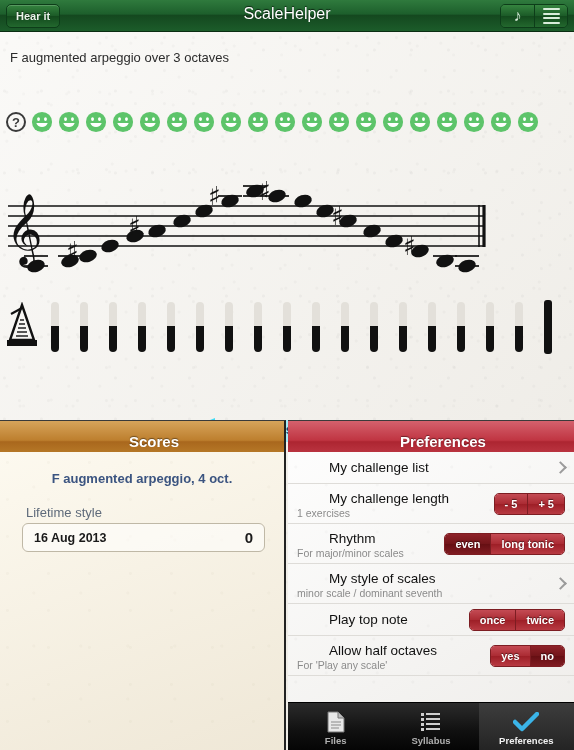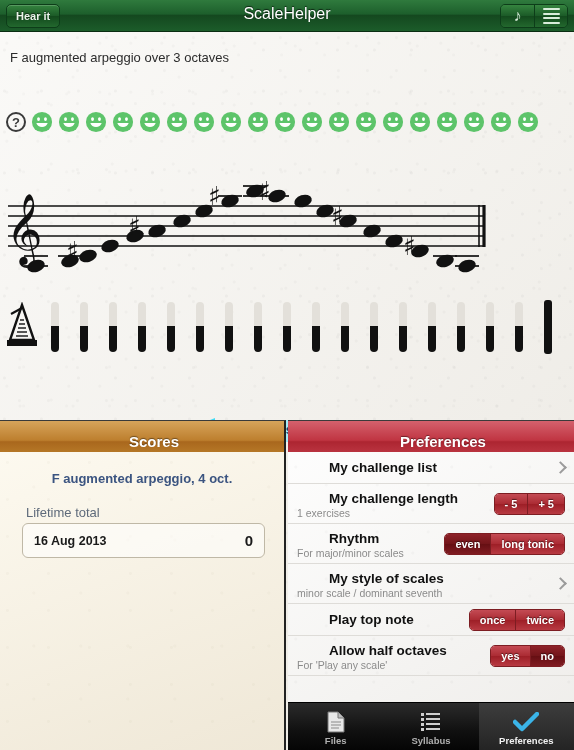--- a/index.html
+++ b/index.html
@@ -148,21 +148,21 @@
   }
   #scores-subtitle {
     position: absolute; left: 0; right: 0; top: 19px; text-align: center;
     font-size: 13px; font-weight: bold; color: #3b5480;
   }
   #lifetime-label {
     position: absolute; left: 26px; top: 505px;
     font-size: 13px; color: #5e6a7a;
   }
   #score-row {
-    position: absolute; left: 22px; top: 523px; width: 243px; height: 35px;
+    position: absolute; left: 22px; top: 523px; width: 243px; height: 29px;
     border: 1px solid #bfb8a6; border-radius: 6px;
     background: rgba(255,255,255,.55);
     display: flex; align-items: center; justify-content: space-between;
     padding: 0 11px;
   }
   #score-date { font-size: 12.5px; font-weight: bold; color: #1a1a1a; }
   #score-value { font-size: 15px; font-weight: bold; color: #1a1a1a; }
 
   
   #prefs-pane {
@@ -174,21 +174,21 @@
       linear-gradient(150deg, rgba(255,255,255,.8), rgba(226,224,220,.35));
     background-size: 39px 43px, 51px 47px, 100% 100%;
     overflow: hidden;
   }
   .pref-row {
     position: relative; height: 32px; border-bottom: 1px solid #dedcd8;
     padding: 0 9px; display: flex; align-items: center;
   }
   .pref-row.tall { height: 40px; align-items: center; padding-top: 3px; }
   .pref-texts { display: flex; flex-direction: column; justify-content: center; }
-  .pref-title { font-size: 13.5px; font-weight: bold; color: #111; line-height: 17px; padding-left: 32px; }
+  .pref-title { font-size: 13.5px; font-weight: normal; color: #111; line-height: 17px; padding-left: 32px; }
   .pref-sub { font-size: 10.5px; color: #8b8b8b; line-height: 13px; }
   .chev {
     position: absolute; right: 11px; top: 50%; margin-top: -6px;
     width: 7px; height: 12px;
   }
   .chev::before {
     content: ""; position: absolute; left: 0; top: 1px;
     width: 7px; height: 7px; border-right: 2px solid #9b9b9b; border-top: 2px solid #9b9b9b;
     transform: rotate(45deg);
   }
@@ -542,21 +542,21 @@
       <div class="lbl">Main screen</div>
     </div>
   </div>
 
   <div id="scores-header">Scores</div>
   <div id="prefs-header">Preferences</div>
 
   <div id="scores-pane">
     <div id="scores-subtitle">F augmented arpeggio, 4 oct.</div>
   </div>
-  <div id="lifetime-label">Lifetime total</div>
+  <div id="lifetime-label">Lifetime style</div>
   <div id="score-row">
     <span id="score-date">16 Aug 2013</span>
     <span id="score-value">0</span>
   </div>
 
   <div id="prefs-pane">
       <div class="pref-row">
         <div class="pref-texts">
           <div class="pref-title">My challenge list</div>
         </div>

